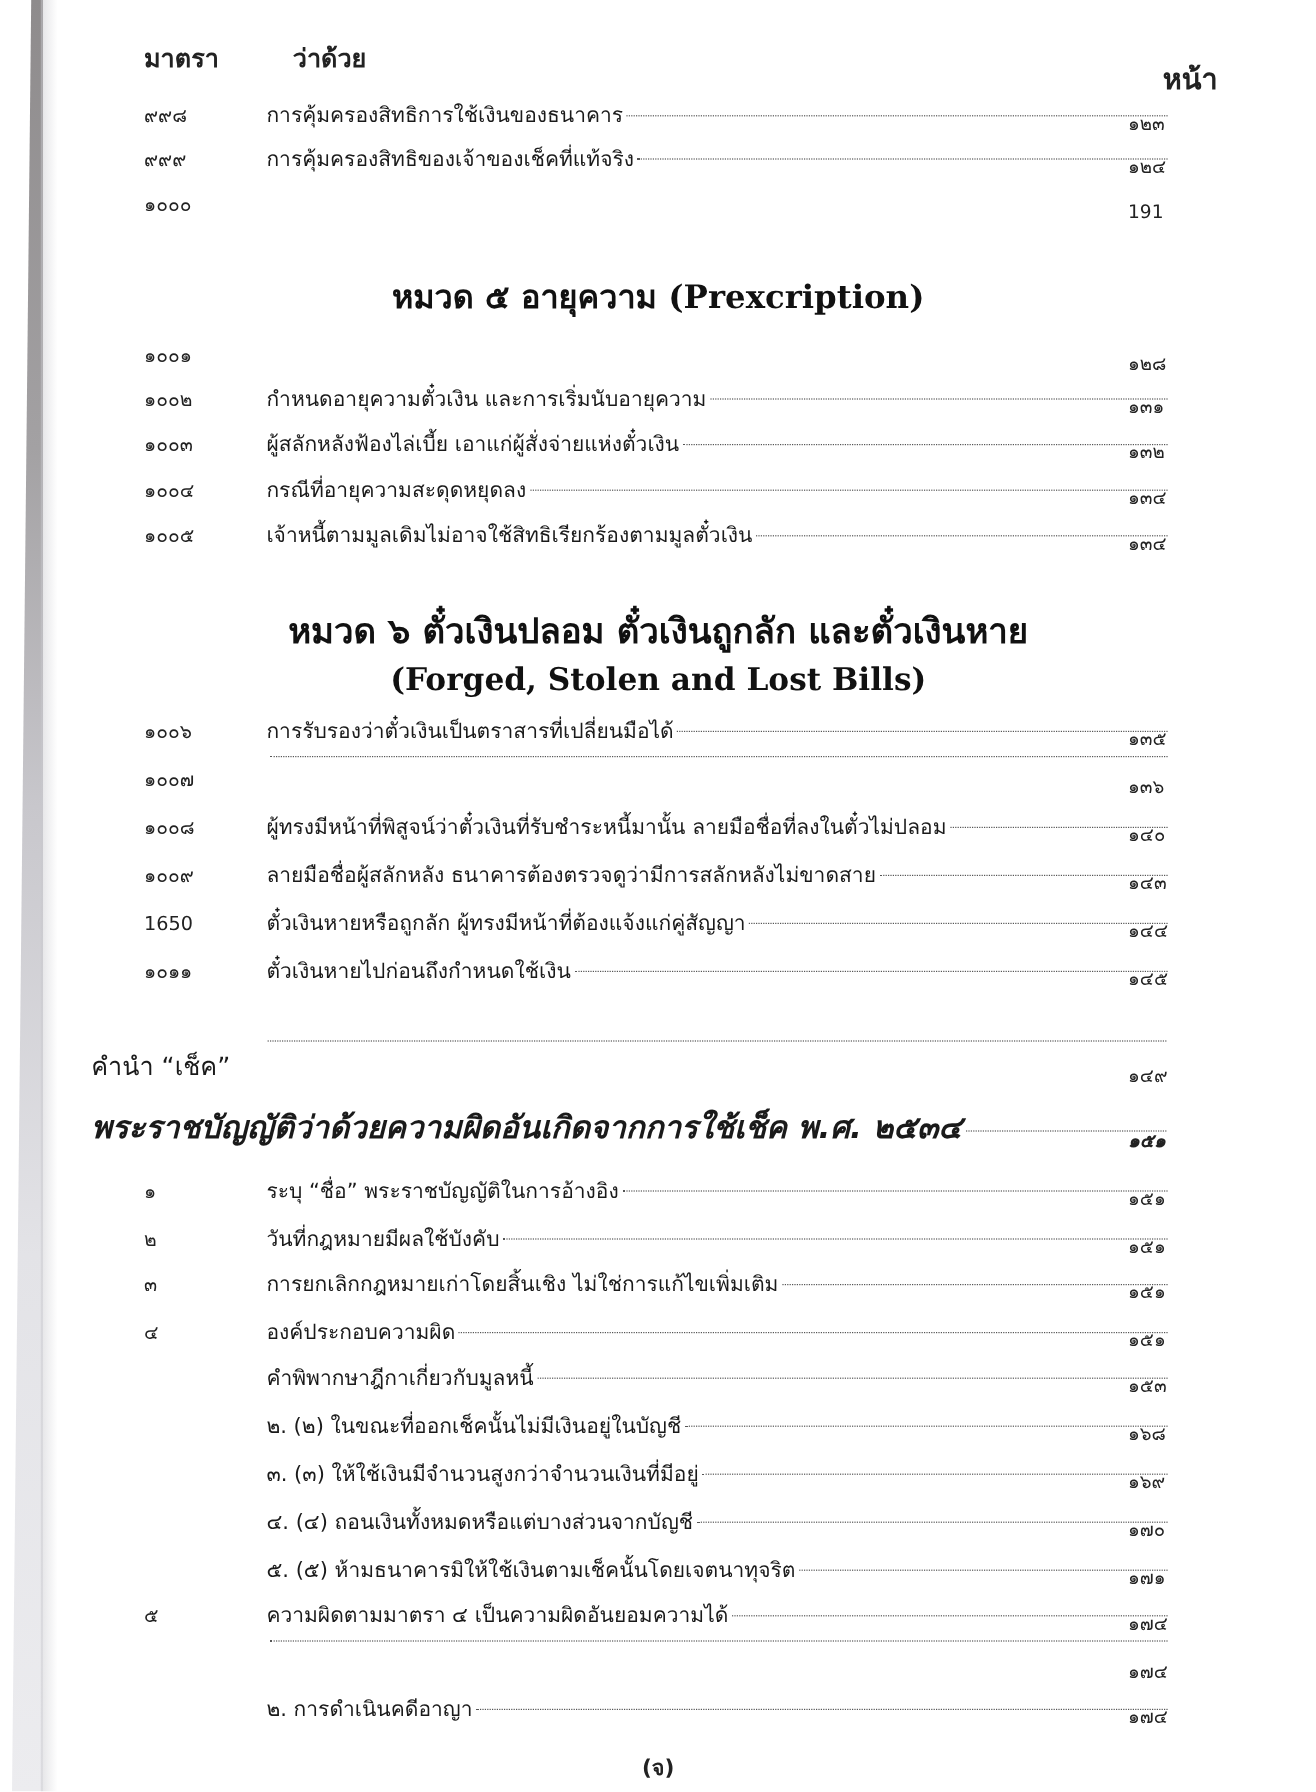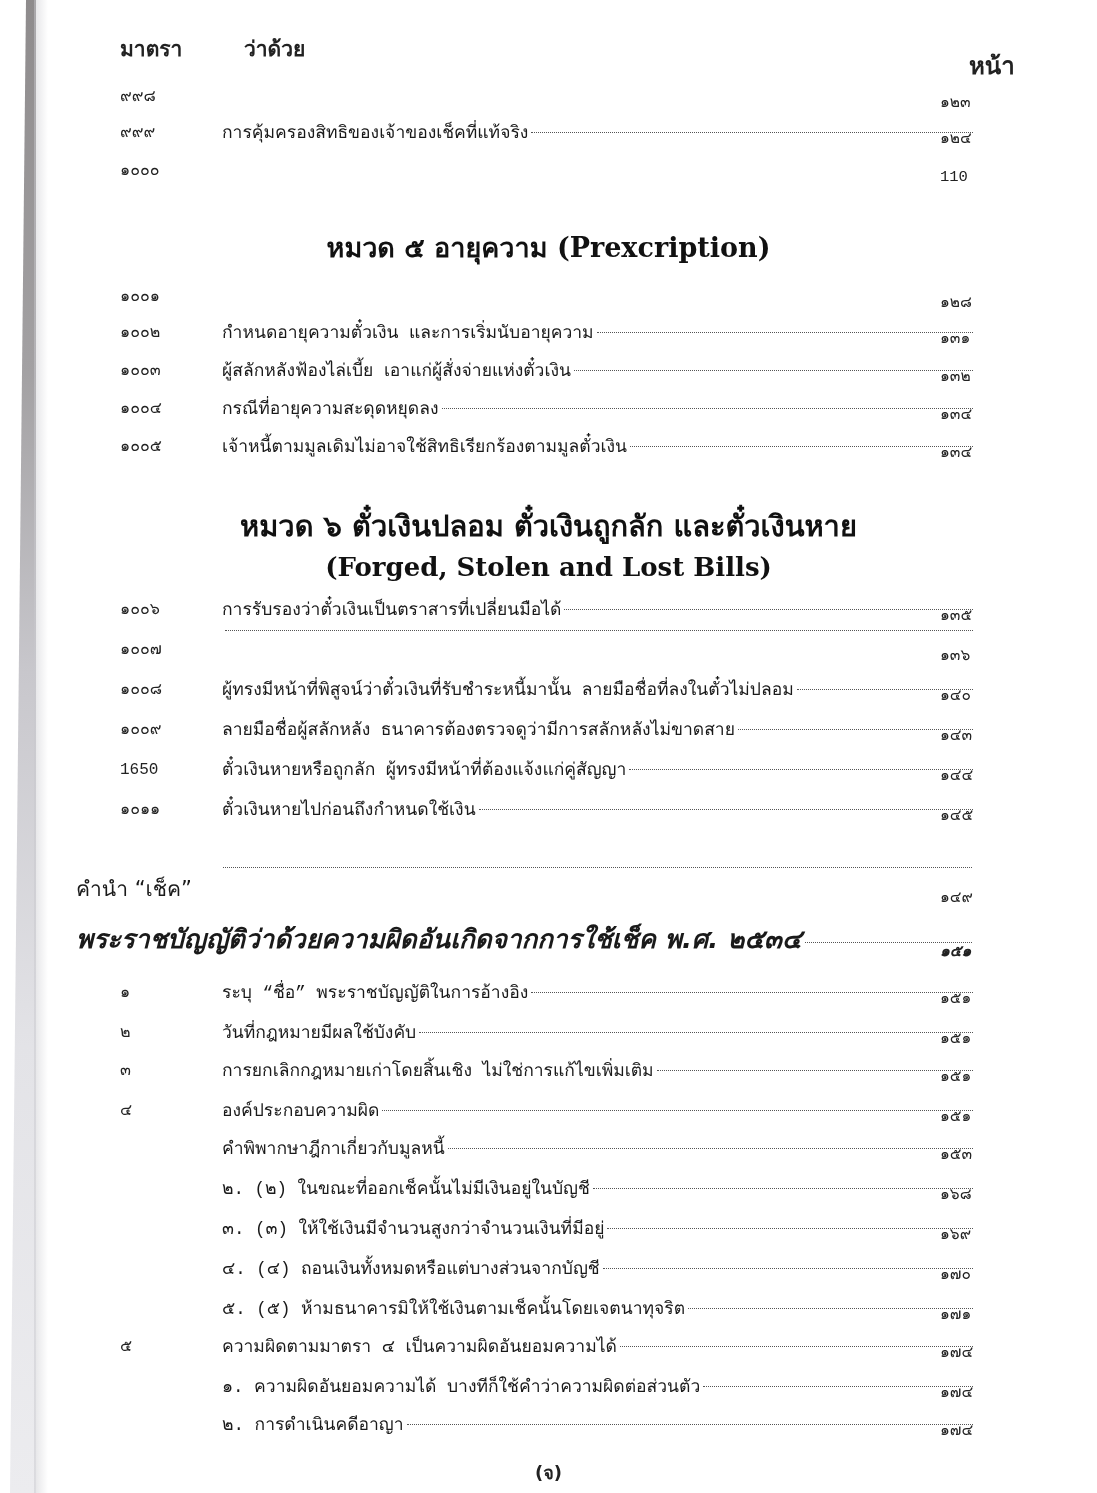--- a/index.html
+++ b/index.html
@@ -21,21 +21,21 @@
     }
     .page { position: absolute; left: 0; top: 0; width: 1031px; height: 1493px; }
 
     .hdr { position: absolute; font-size: 21px; font-weight: bold; color: #222; }
     .hdr-sec { left: 120px; top: 32px; }
     .hdr-desc { left: 244px; top: 32px; }
     .hdr-page { left: 969px; top: 46px; font-size: 24px; }
 
     .row {
       position: absolute; left: 0; width: 1097px; height: 30px;
-      font-size: 17.5px; line-height: 30px; font-family: Liberation Mono, monospace;
+      font-size: 17.5px; line-height: 30px;
     }
     .row .num { position: absolute; left: 120px; top: 0; width: 90px; font-size: 16px; color: #222; }
     .row .title {
       position: absolute; top: 0; right: 122px;
       display: flex; align-items: baseline; white-space: nowrap;
     }
     .row .title .txt { flex: 0 0 auto; }
     .row .title .dots {
       flex: 1 1 auto; border-bottom: 1.6px dotted #555;
       margin: 0 2px 0 3px; transform: translateY(-5px); height: 0;
@@ -80,33 +80,37 @@
 <div class="edge-fade"></div>
 
 <div class="page">
 
   <div class="hdr hdr-sec">มาตรา</div>
   <div class="hdr hdr-desc">ว่าด้วย</div>
   <div class="hdr hdr-page">หน้า</div>
 
   <div class="row" style="top:82px">
     <span class="num">๙๙๘</span>
+    <span class="title" style="left:222px">
+        <span class="txt">การคุ้มครองสิทธิการใช้เงินของธนาคาร</span>
+        <span class="dots"></span>
+      </span>
     <span class="pg">๑๒๓</span>
   </div>
   <div class="row" style="top:118px">
     <span class="num">๙๙๙</span>
     <span class="title" style="left:222px">
         <span class="txt">การคุ้มครองสิทธิของเจ้าของเช็คที่แท้จริง</span>
         <span class="dots"></span>
       </span>
     <span class="pg">๑๒๔</span>
   </div>
   <div class="row" style="top:156px">
     <span class="num">๑๐๐๐</span>
-    <span class="pg">110</span>
+    <span class="pg">191</span>
   </div>
 
   <div class="heading h5">หมวด ๕ อายุความ (Prexcription)</div>
 
   <div class="row" style="top:282px">
     <span class="num">๑๐๐๑</span>
     <span class="pg">๑๒๘</span>
   </div>
   <div class="row" style="top:318px">
     <span class="num">๑๐๐๒</span>
@@ -284,21 +288,20 @@
     <span class="num">๕</span>
     <span class="title" style="left:222px">
         <span class="txt">ความผิดตามมาตรา ๔ เป็นความผิดอันยอมความได้</span>
         <span class="dots"></span>
       </span>
     <span class="pg">๑๗๔</span>
   </div>
   <div class="row" style="top:1372px">
     <span class="num"></span>
     <span class="title" style="left:222px">
-        <span class="txt">๑. ความผิดอันยอมความได้ บางทีก็ใช้คำว่าความผิดต่อส่วนตัว</span>
         <span class="dots"></span>
       </span>
     <span class="pg">๑๗๔</span>
   </div>
   <div class="row" style="top:1410px">
     <span class="num"></span>
     <span class="title" style="left:222px">
         <span class="txt">๒. การดำเนินคดีอาญา</span>
         <span class="dots"></span>
       </span>

